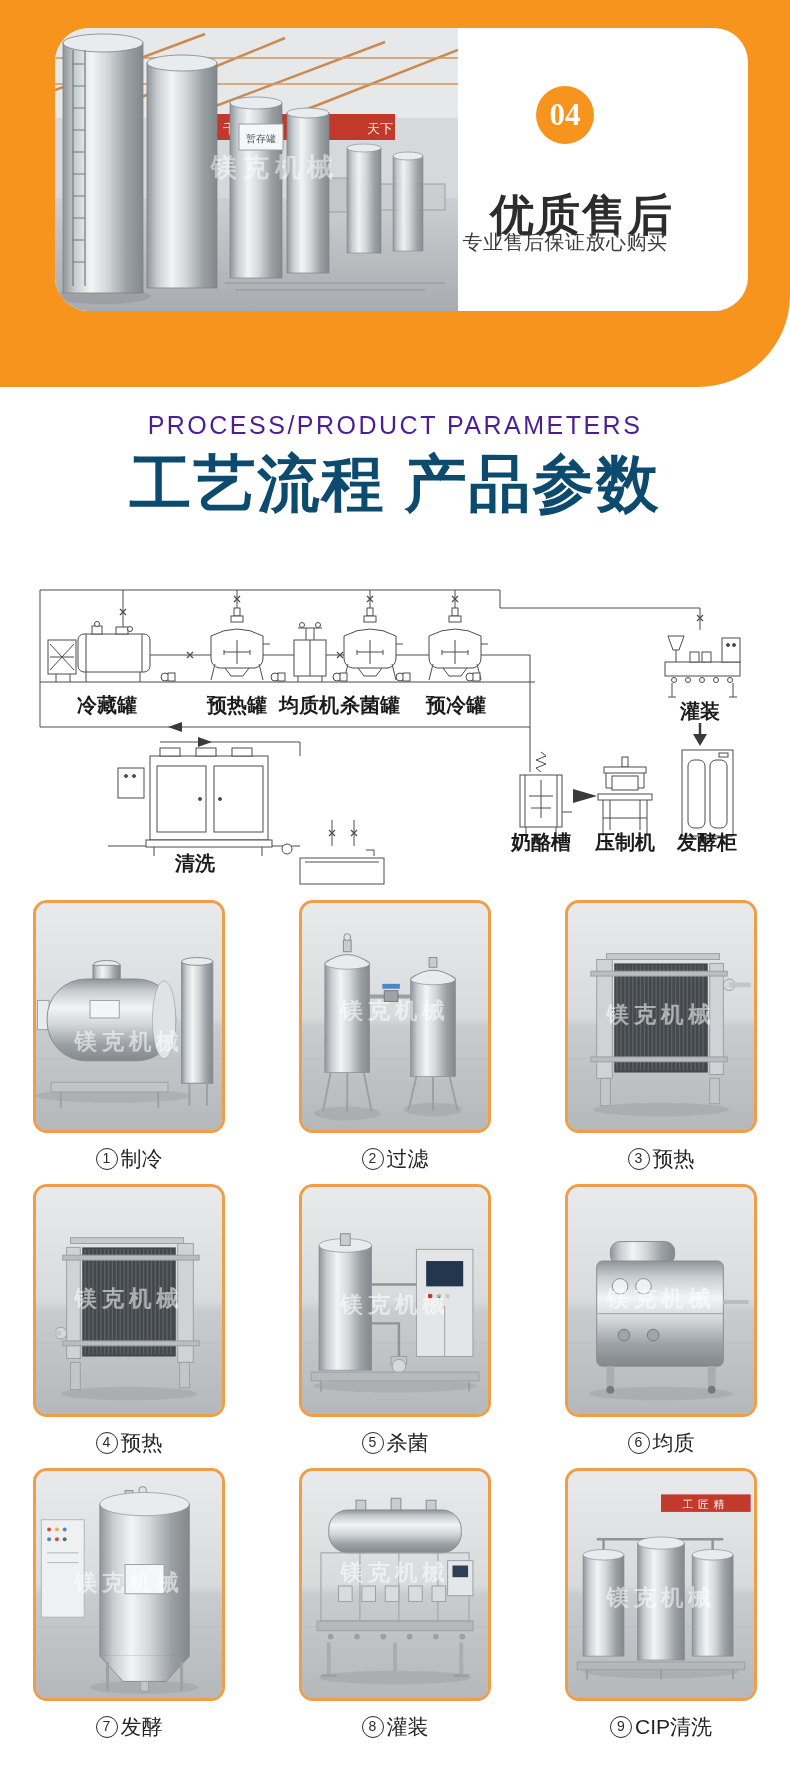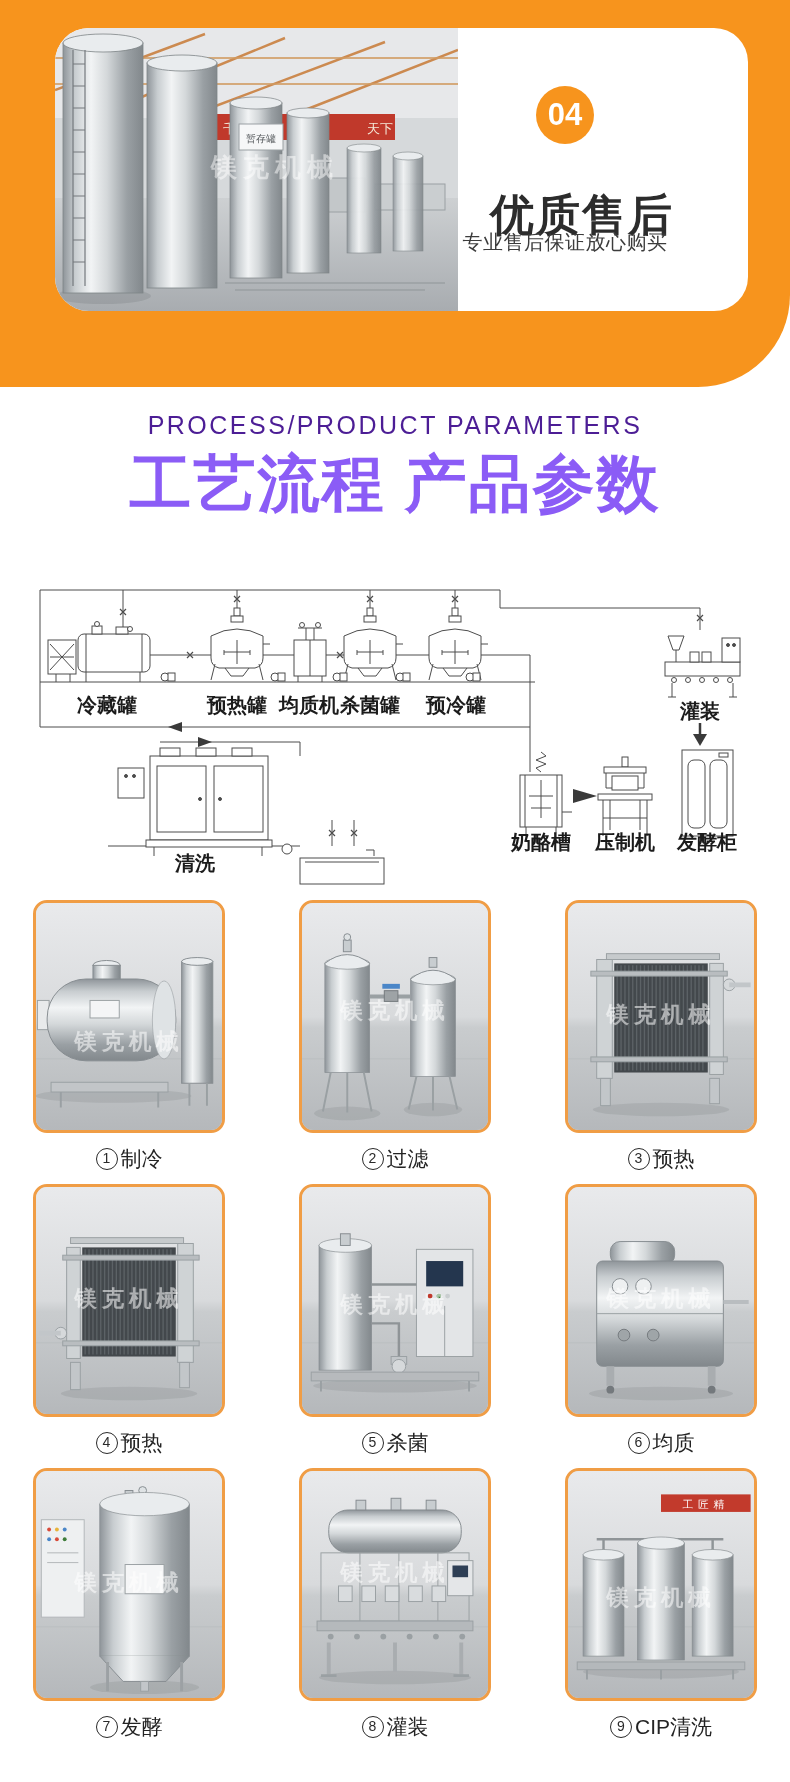--- a/index.html
+++ b/index.html
@@ -7,34 +7,34 @@
        font-family:"Liberation Sans","DejaVu Sans",sans-serif;overflow:hidden;}
 
   
   .hero{position:absolute;left:0;top:0;width:790px;height:387px;
         background:#f7941d;border-bottom-right-radius:92px;}
   .hero-card{position:absolute;left:55px;top:28px;width:693px;height:283px;
              background:#ffffff;border-radius:34px;}
   .hero-photo{position:absolute;left:0;top:0;width:403px;height:283px;
               border-radius:34px 0 0 34px;overflow:hidden;}
   .hero-photo svg{display:block;}
-  .hero-right{position:absolute;left:403px;top:0;width:214px;height:283px;}
+  .hero-right{position:absolute;left:403px;top:0;width:214px;height:283px;font-family:Liberation Serif, serif;}
   .badge{position:absolute;left:78px;top:58px;width:58px;height:58px;border-radius:50%;
          background:#f7941d;color:#ffffff;font-size:31px;font-weight:bold;
          display:flex;align-items:center;justify-content:center;}
   .hero-title{position:absolute;left:0;top:158px;width:100%;text-align:center;
               font-size:44px;font-weight:600;color:#2c2c2c;letter-spacing:2px;white-space:nowrap;margin-left:17px;}
   .hero-sub{position:absolute;left:0;top:201px;width:100%;text-align:center;
             font-size:20px;color:#3c3c3c;letter-spacing:0.5px;white-space:nowrap;}
 
   
   .eyebrow{position:absolute;left:0;top:411px;width:790px;text-align:center;
            font-size:25px;letter-spacing:2.5px;color:#4c1d95;font-weight:500;}
   .big-title{position:absolute;left:0;top:442px;width:790px;text-align:center;
-             font-size:62px;font-weight:800;color:#8b5cf6;letter-spacing:2px;white-space:nowrap;}
+             font-size:62px;font-weight:800;color:#0c4a6e;letter-spacing:2px;white-space:nowrap;}
 
   
   .diagram{position:absolute;left:0;top:575px;width:790px;height:310px;}
   .diagram text{font-family:"Liberation Sans","DejaVu Sans",sans-serif;}
 
   
   .grid{position:absolute;left:33px;top:900px;width:724px;
         display:grid;grid-template-columns:192px 192px 192px;column-gap:74px;}
   .cell{width:192px;height:284px;}
   .photo{box-sizing:border-box;width:192px;height:233px;border:3px solid #f09d45;

